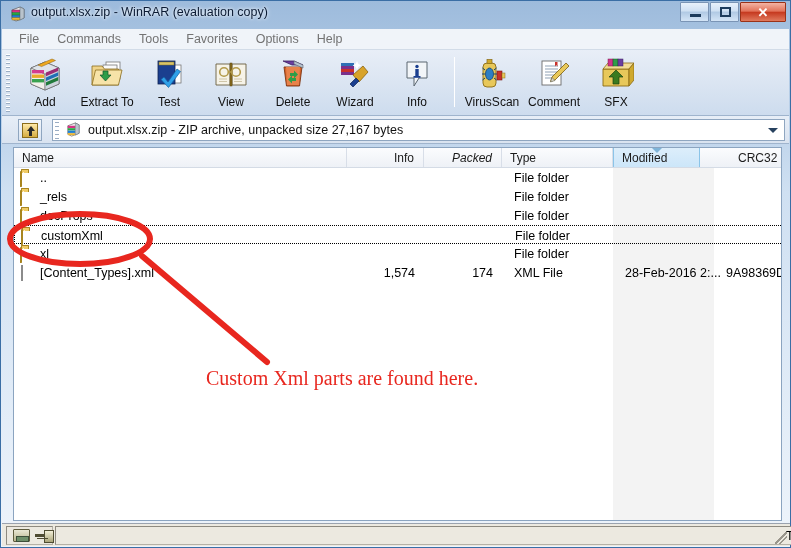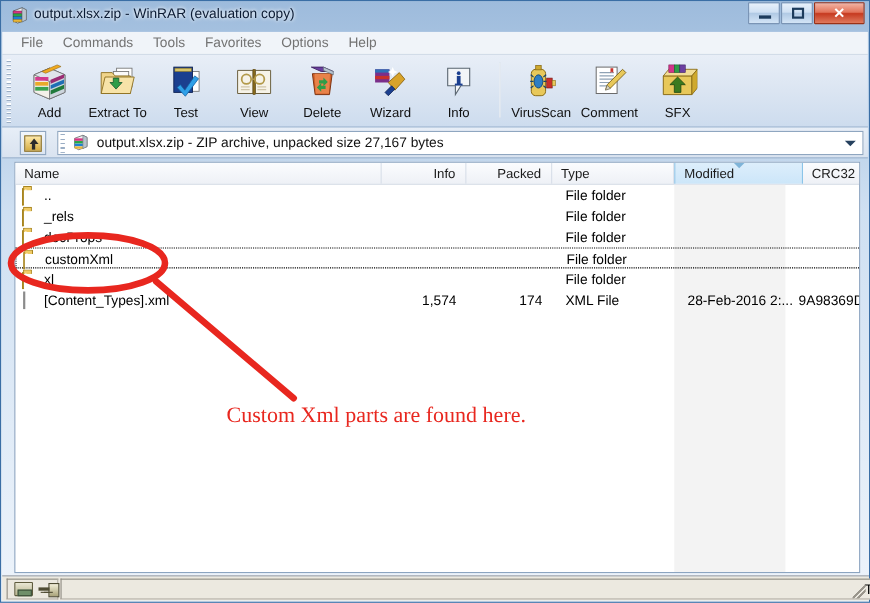--- a/index.html
+++ b/index.html
@@ -549,27 +549,27 @@
 
   <div class="listwrap">
 
     <div class="lhead">
       <div class="hcell l" style="left:0;width:333px;">
           <span>Name</span>
         </div>
       <div class="hcell r" style="left:333px;width:77px;">
           <span>Info</span>
         </div>
-      <div class="hcell r" style="left:410px;width:78px;">
+      <div class="hcell r" style="left:410px;width:78px;font-style:italic;">
           <span>Packed</span>
         </div>
       <div class="hcell l" style="left:488px;width:111px;">
           <span>Type</span>
         </div>
-      <div class="hcell l sorted" style="left:599px;width:117px;">
+      <div class="hcell l sorted" style="left:599px;width:87px;">
         <span class="sortarrow"></span>
         <span>Modified</span>
       </div>
       <div class="hcell l" style="left:700px;width:69px;border-right:none;margin-left:16px;">
           <span>CRC32</span>
         </div>
     </div>
 
     <div class="lbody">
       <div class="colband" style="left:599px;width:101px;"></div>

